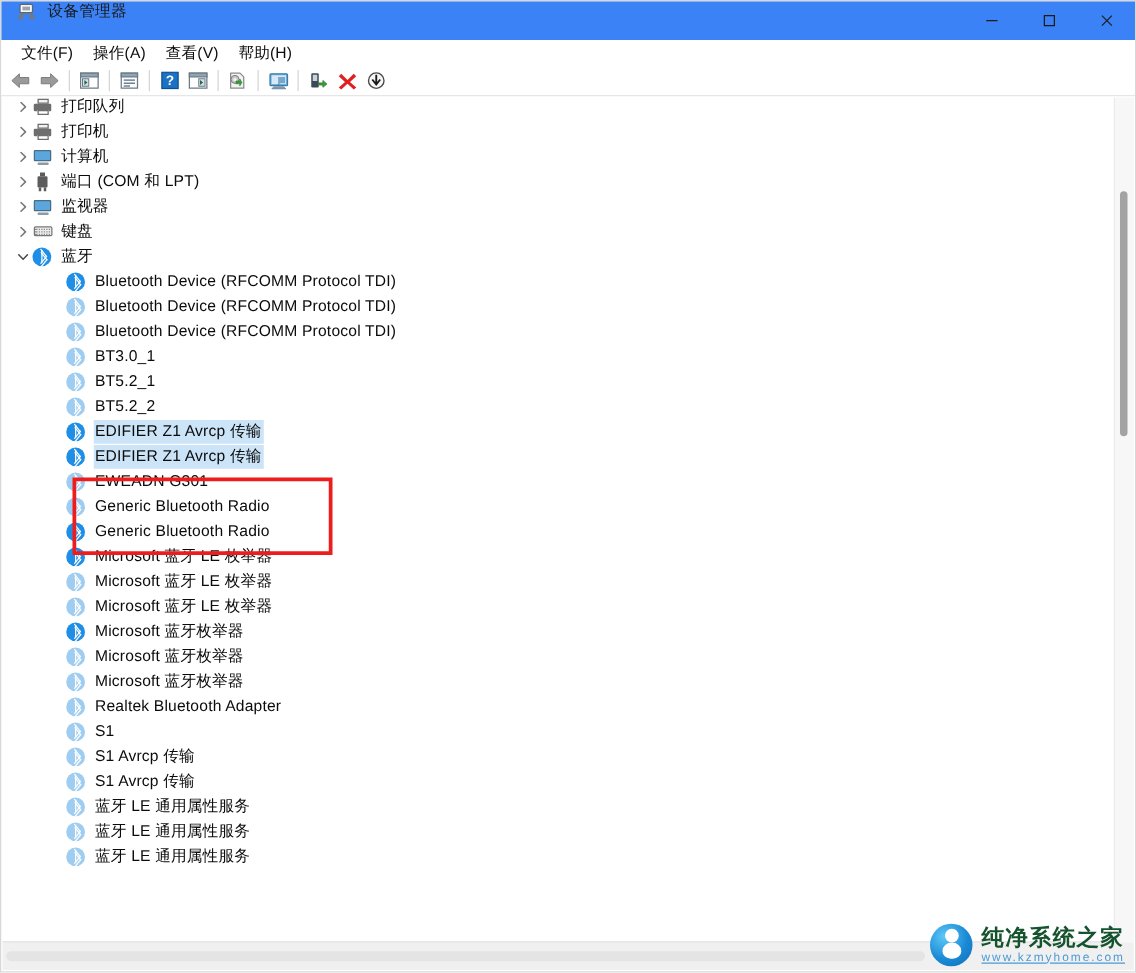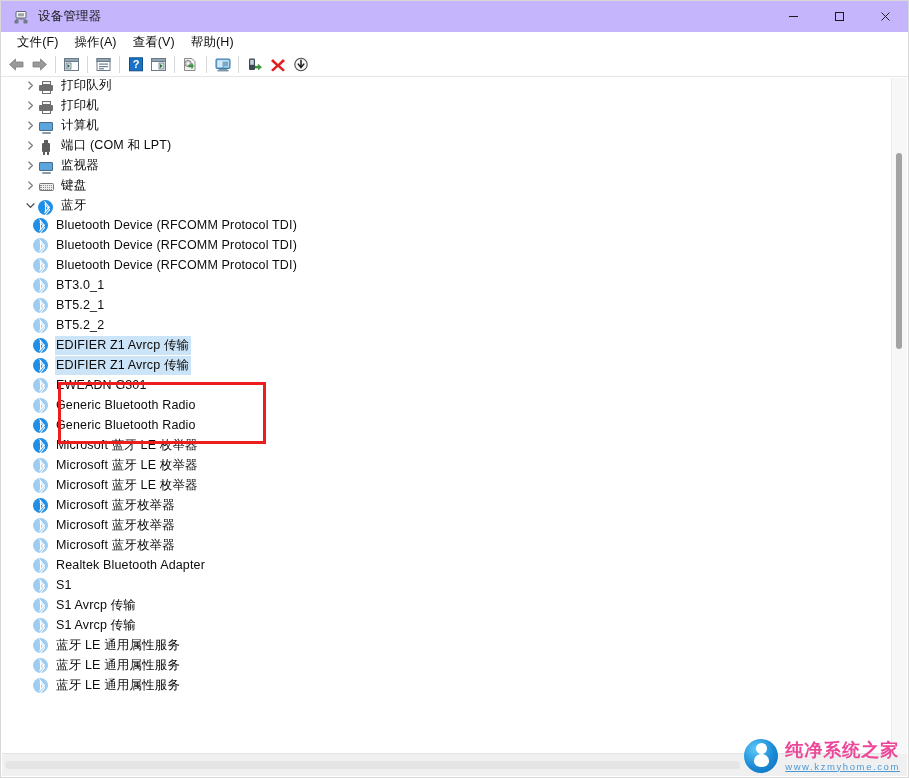--- a/index.html
+++ b/index.html
@@ -23,23 +23,22 @@
     border: 1px solid #d8d8d8;
     overflow: hidden;
   }
 
   
   .titlebar {
     position: absolute;
     top: 0; left: 0;
     width: 907px;
     height: 31px;
-    background: #c4b5fd;
-    display: flex;
-    align-items: center;
+    background: #3b82f6;
+    display: flex;
   }
   .title-icon {
     width: 16px; height: 16px;
     margin-left: 12px;
     margin-right: 9px;
     position: relative;
     flex: none;
   }
   .title-text {
     font-size: 12.5px;
@@ -148,22 +147,22 @@
     width: 16px; height: 16px;
     margin-right: 6px;
     flex: none;
     position: relative;
   }
   .row .lbl {
     display: inline-block;
     padding: 1px 2px 1px 1px;
   }
   .row.sel .lbl { background: #cce4f7; }
-  .lvl1 { padding-left: 20px; align-items: flex-end; }
-  .lvl2 { padding-left: 31px; }
+  .lvl1 { padding-left: 8px; }
+  .lvl2 { padding-left: 51px; }
 
   
   .bt {
     width: 15px; height: 15px;
     border-radius: 50%;
     background: #1e8ee6;
     position: relative;
     top: 1px;
     display: inline-block;
   }
@@ -297,21 +296,21 @@
   .wm-logo::after {
     content:"";
     position:absolute; left:9.5px; top:15px;
     width:15px; height:13px; border-radius:50% 50% 45% 45%;
     background:#ffffff;
   }
   .wm-txt { line-height: 1; }
   .wm-main {
     font-size: 18px;
     font-weight: bold;
-    color: #ec4899;
+    color: #14532d;
     letter-spacing: 1px;
     display: block;
   }
   .wm-sub {
     font-size: 9.5px;
     color: #4b9ad6;
     letter-spacing: 1.6px;
     display: block;
     margin-top: 3px;
     font-family: "Liberation Sans", sans-serif;

